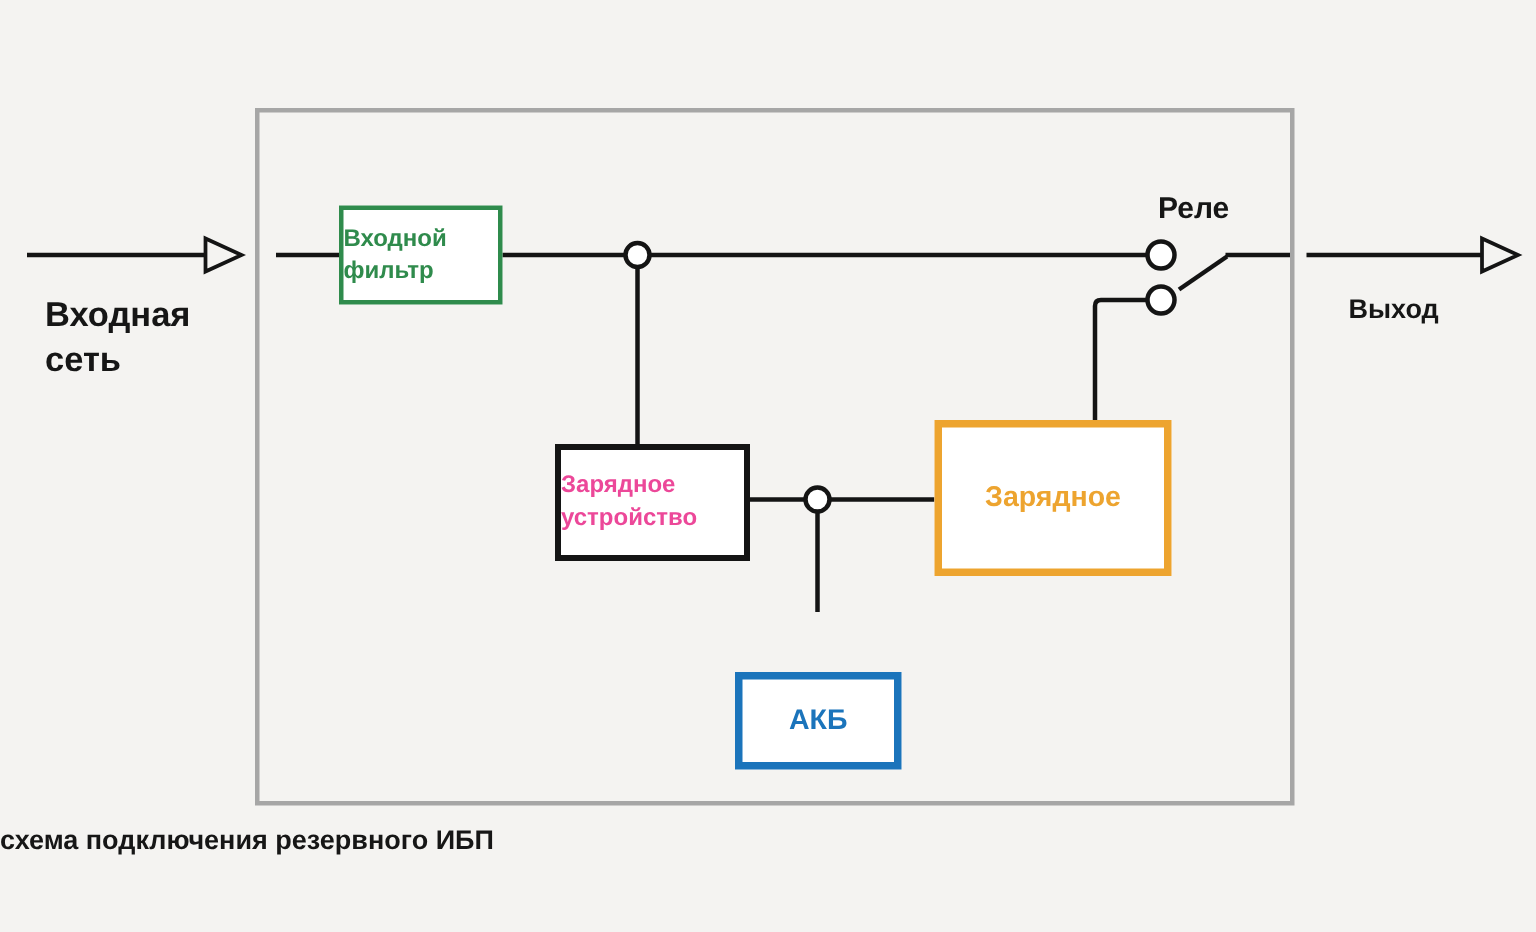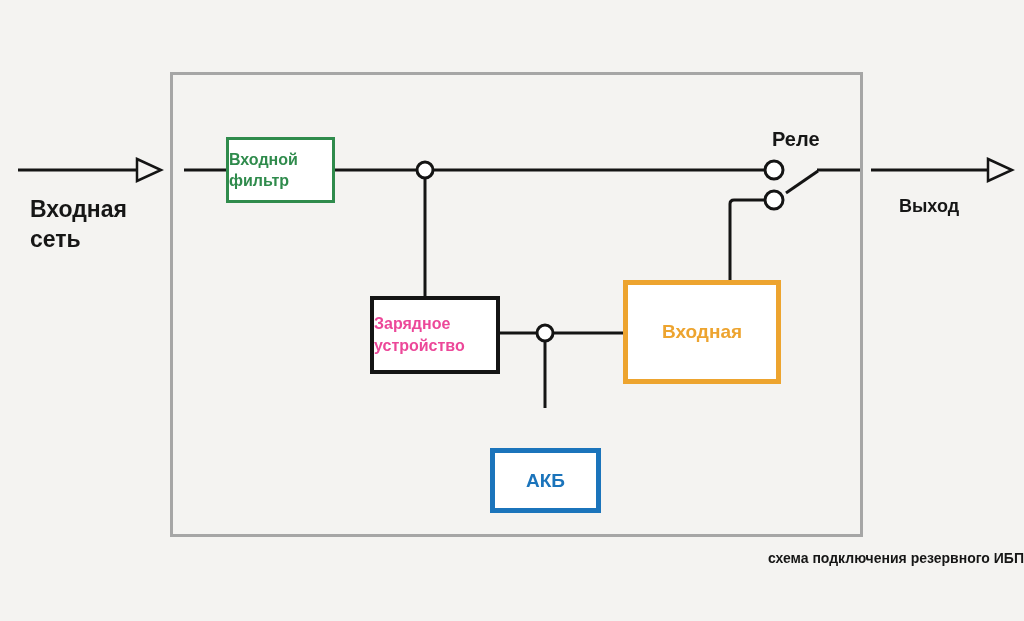--- a/index.html
+++ b/index.html
@@ -93,24 +93,24 @@
     left: 899px; top: 196px;
     font-size: 18px;
   }
   .relay-label {
     left: 772px; top: 128px;
     font-size: 20px;
   }
   .caption {
     position: absolute;
     left: 0; top: 550px; width: 1024px;
-    text-align: right;
+    text-align: left;
     color: var(--text, #161616);
     font-weight: 700;
-    font-size: 14px;
+    font-size: 18px;
   }
 </style>
 </head>
 <body>
 
 <div class="stage">
 
   <div class="frame"></div>
 
   <svg class="wires" viewBox="0 0 1024 621" aria-hidden="true">
@@ -155,21 +155,21 @@
 
   <div class="block charger">
     <span>Зарядное устройство</span>
   </div>
 
   <div class="block battery">
     <span>АКБ</span>
   </div>
 
   <div class="block inverter">
-    <span>Входная</span>
+    <span>Зарядное</span>
   </div>
 
   <div class="label relay-label">Реле</div>
 
   <div class="label output-label">Выход</div>
 
   <div class="caption">схема подключения резервного ИБП</div>
 
 </div>
 

